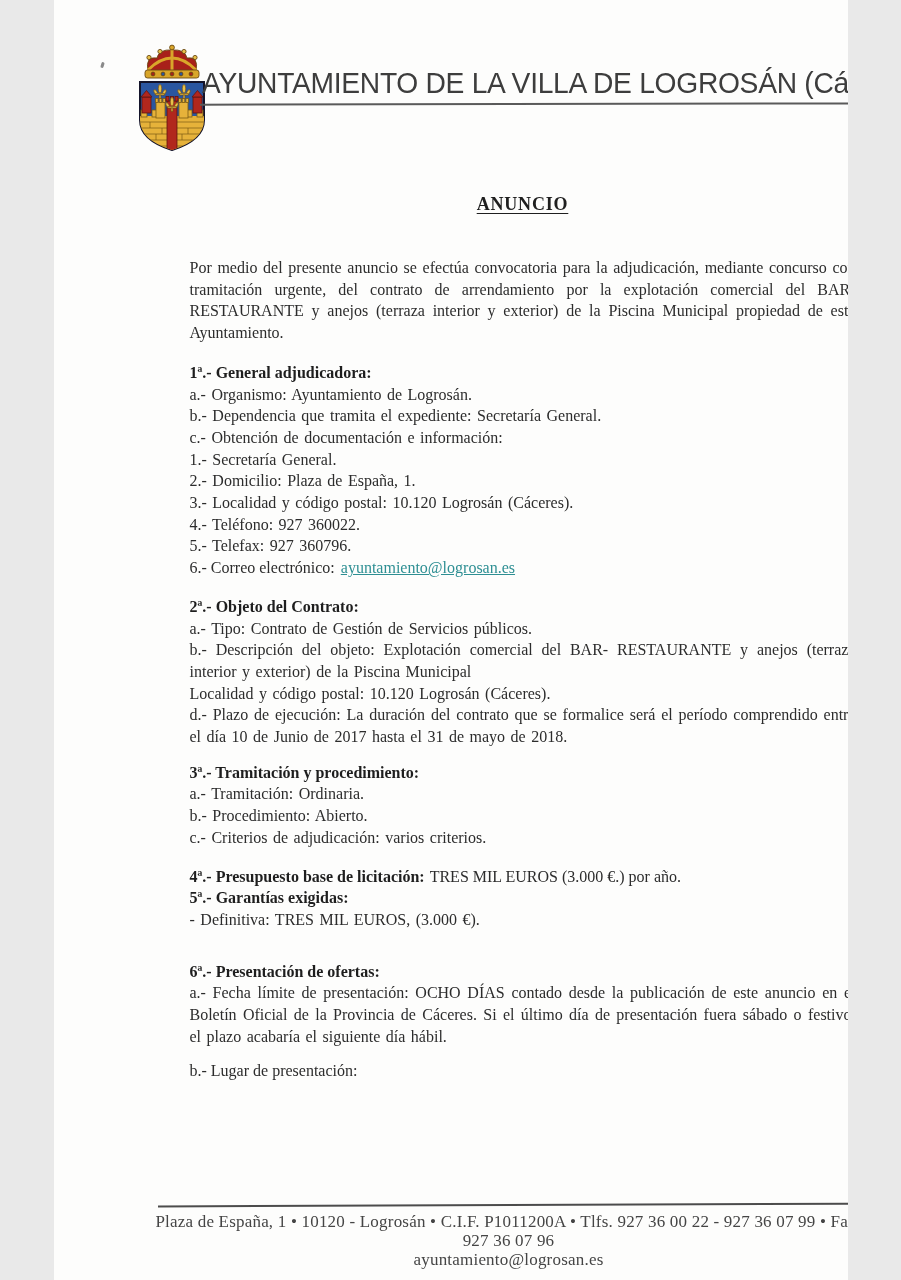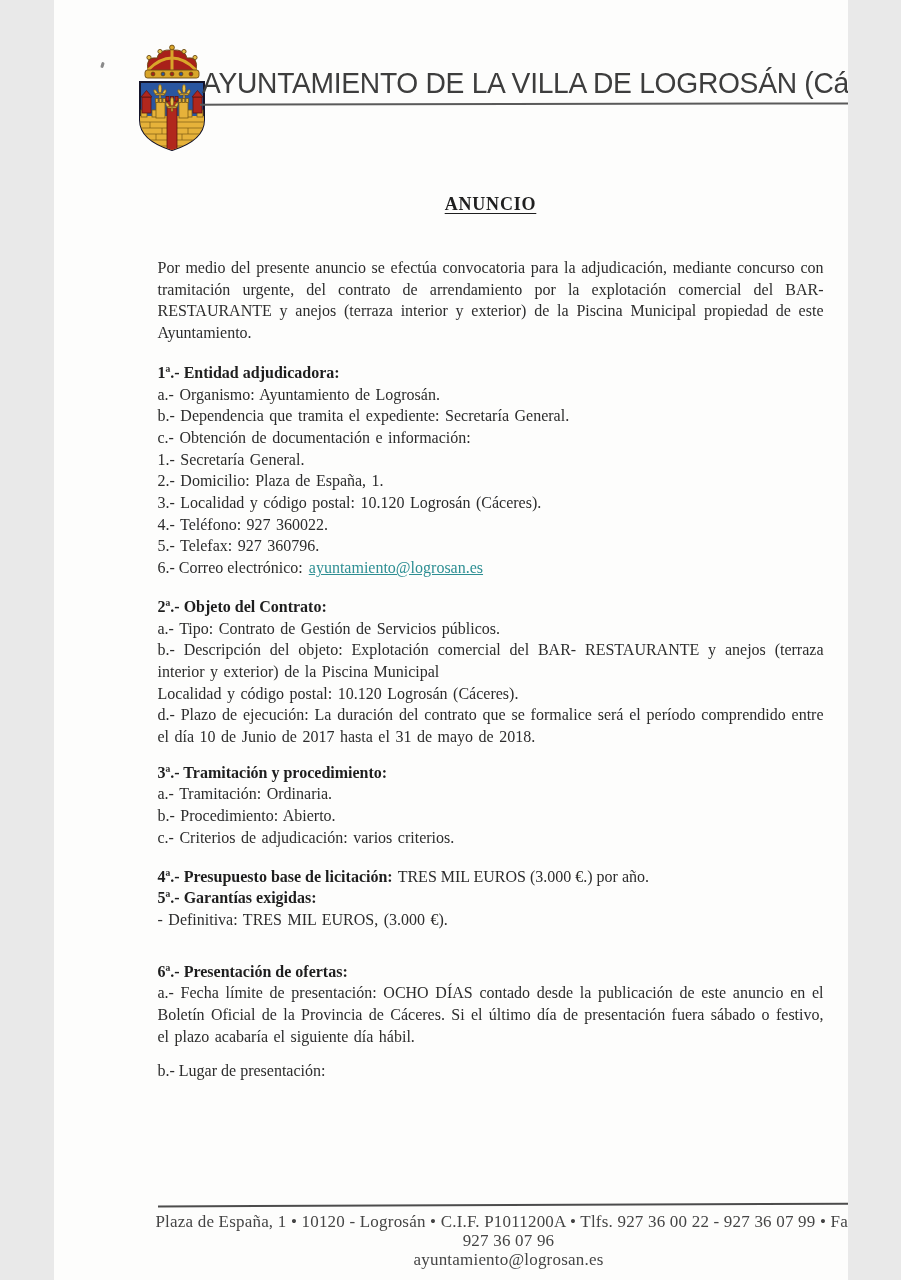--- a/index.html
+++ b/index.html
@@ -22,21 +22,21 @@
     white-space:nowrap;letter-spacing:-0.3px;
     transform:scaleX(0.94);transform-origin:left top;
   }
   .title-rule{
     position:absolute;left:146px;top:103px;width:700px;height:2px;
     background:#5a5a5a;transform:rotate(-0.12deg);
   }
   .speck{position:absolute;left:47px;top:62px;width:3px;height:6px;background:#8a8a8a;border-radius:2px;transform:rotate(18deg);}
   
   .content{
-    position:absolute;left:104px;top:193px;width:666px;
+    position:absolute;left:136px;top:193px;width:666px;
     font-size:16px;line-height:21.7px;
   }
   .doc-title{
     margin:0;text-align:center;
     font-size:18px;font-weight:bold;letter-spacing:0.8px;
     text-decoration:underline;text-underline-offset:3px;
     color:#1f1f1f;line-height:22px;
   }
   p{margin:0;}
   .just{text-align:justify;word-spacing:1.5px;}
@@ -155,21 +155,21 @@
   <div class="muni-title">AYUNTAMIENTO DE LA VILLA DE LOGROSÁN (Cáceres)</div>
   <div class="title-rule"></div>
 
   <div class="content">
 
     <h1 class="doc-title">ANUNCIO</h1>
 
     <p class="intro just">Por medio del presente anuncio se efectúa convocatoria para la adjudicación, mediante concurso con tramitación urgente, del contrato de arrendamiento por la explotación comercial del BAR- RESTAURANTE y anejos (terraza interior y exterior) de la Piscina Municipal propiedad de este Ayuntamiento.</p>
 
     <div class="sec1">
-      <p class="b">1ª.- Entidad adjudicadora:</p>
+      <p class="b">1ª.- General adjudicadora:</p>
       <p class="just">a.- Organismo: Ayuntamiento de Logrosán.</p>
       <p class="just">b.- Dependencia que tramita el expediente: Secretaría General.</p>
       <p class="just">c.- Obtención de documentación e información:</p>
       <p class="just">1.- Secretaría General.</p>
       <p class="just">2.- Domicilio: Plaza de España, 1.</p>
       <p class="just">3.- Localidad y código postal: 10.120 Logrosán (Cáceres).</p>
       <p class="just">4.- Teléfono: 927 360022.</p>
       <p class="just">5.- Telefax: 927 360796.</p>
       <p><span>6.- Correo electrónico:</span><a class="mail">ayuntamiento@logrosan.es</a></p>
     </div>

